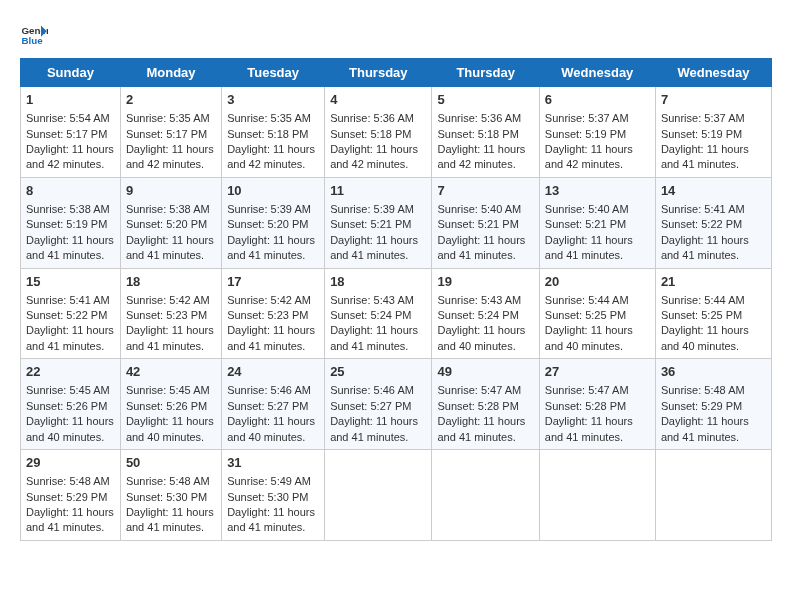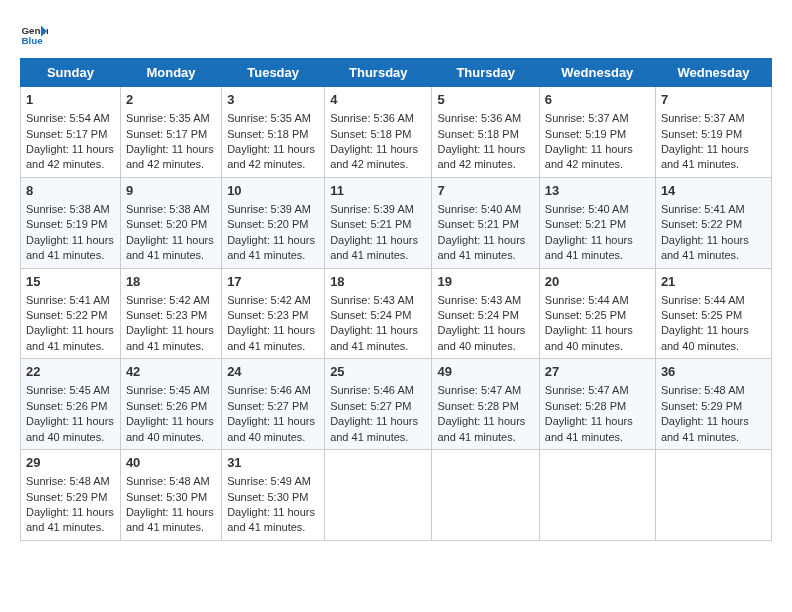--- a/index.html
+++ b/index.html
@@ -138,21 +138,21 @@
         <td><span class="day-num">22</span><span>Sunrise: 5:45 AM</span><br><span>Sunset: 5:26 PM</span><br><span>Daylight: 11 hours and 40 minutes.</span></td>
         <td><span class="day-num">42</span><span>Sunrise: 5:45 AM</span><br><span>Sunset: 5:26 PM</span><br><span>Daylight: 11 hours and 40 minutes.</span></td>
         <td><span class="day-num">24</span><span>Sunrise: 5:46 AM</span><br><span>Sunset: 5:27 PM</span><br><span>Daylight: 11 hours and 40 minutes.</span></td>
         <td><span class="day-num">25</span><span>Sunrise: 5:46 AM</span><br><span>Sunset: 5:27 PM</span><br><span>Daylight: 11 hours and 41 minutes.</span></td>
         <td><span class="day-num">49</span><span>Sunrise: 5:47 AM</span><br><span>Sunset: 5:28 PM</span><br><span>Daylight: 11 hours and 41 minutes.</span></td>
         <td><span class="day-num">27</span><span>Sunrise: 5:47 AM</span><br><span>Sunset: 5:28 PM</span><br><span>Daylight: 11 hours and 41 minutes.</span></td>
         <td><span class="day-num">36</span><span>Sunrise: 5:48 AM</span><br><span>Sunset: 5:29 PM</span><br><span>Daylight: 11 hours and 41 minutes.</span></td>
       </tr>
       <tr>
         <td><span class="day-num">29</span><span>Sunrise: 5:48 AM</span><br><span>Sunset: 5:29 PM</span><br><span>Daylight: 11 hours and 41 minutes.</span></td>
-        <td><span class="day-num">40</span><span>Sunrise: 5:48 AM</span><br><span>Sunset: 5:30 PM</span><br><span>Daylight: 11 hours and 41 minutes.</span></td>
+        <td><span class="day-num">50</span><span>Sunrise: 5:48 AM</span><br><span>Sunset: 5:30 PM</span><br><span>Daylight: 11 hours and 41 minutes.</span></td>
         <td><span class="day-num">31</span><span>Sunrise: 5:49 AM</span><br><span>Sunset: 5:30 PM</span><br><span>Daylight: 11 hours and 41 minutes.</span></td>
         <td class="cell-empty"></td>
         <td class="cell-empty"></td>
         <td class="cell-empty"></td>
         <td class="cell-empty"></td>
       </tr>
     </tbody>
 </table>
 
 </body></html>

